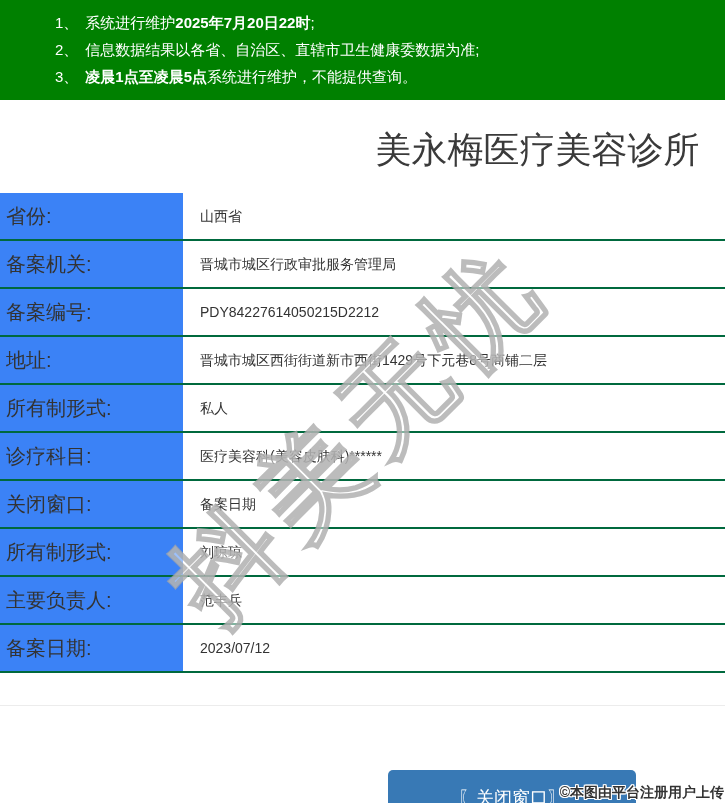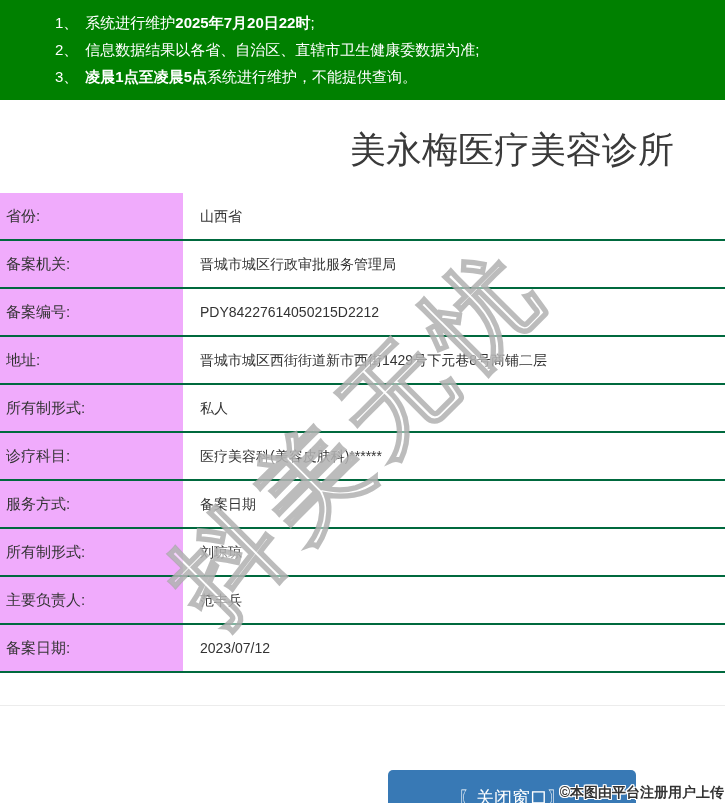--- a/index.html
+++ b/index.html
@@ -8,30 +8,30 @@
   .page{position:relative;width:725px;height:803px;overflow:hidden;}
 
   
   .notice-bar{background:#008000;height:100px;box-sizing:border-box;
               padding:9px 10px 0 55px;color:#fff;font-size:15px;}
   .notice-line{display:flex;line-height:27px;}
   .notice-num{margin-right:7px;flex:0 0 auto;}
   .notice-text b{font-weight:700;}
 
   
-  .title-wrap{height:93px;}
+  .title-wrap{height:93px;text-align:center;}
   .page-title{margin:0;padding:26px 0 0 350px;font-size:36px;font-weight:400;
               color:#3a3a3a;white-space:nowrap;}
 
   
   .info-table{width:725px;}
   .row{display:flex;height:48px;box-sizing:border-box;
        border-bottom:2px solid #00693e;}
   .cell{box-sizing:border-box;line-height:46px;color:#333;}
-  .cell.label{width:183px;background:#f0abfc;padding-left:6px;font-size:15px;}
+  .cell.label{width:183px;background:#3b82f6;padding-left:6px;font-size:20px;}
   .cell.value{flex:1;padding-left:17px;font-size:14px;white-space:nowrap;}
 
   .hairline{height:1px;background:#ececec;margin-top:32px;}
 
   
   .close-btn{position:absolute;left:388px;top:770px;width:248px;height:46px;
              background:#3879b5;border:none;border-radius:5px;color:#fff;
              font-size:18px;line-height:20px;padding:9px 0 0 0;cursor:pointer;
              text-align:center;box-sizing:border-box;vertical-align:top;
              font-family:inherit;display:block;}
@@ -94,21 +94,21 @@
     </div>
     <div class="row">
       <div class="cell label">所有制形式:</div>
       <div class="cell value">私人</div>
     </div>
     <div class="row">
       <div class="cell label">诊疗科目:</div>
       <div class="cell value">医疗美容科(美容皮肤科)******</div>
     </div>
     <div class="row">
-      <div class="cell label">服务方式:</div>
+      <div class="cell label">关闭窗口:</div>
       <div class="cell value">备案日期</div>
     </div>
     <div class="row">
       <div class="cell label">所有制形式:</div>
       <div class="cell value">刘琼琼</div>
     </div>
     <div class="row">
       <div class="cell label">主要负责人:</div>
       <div class="cell value">范丰兵</div>
     </div>

